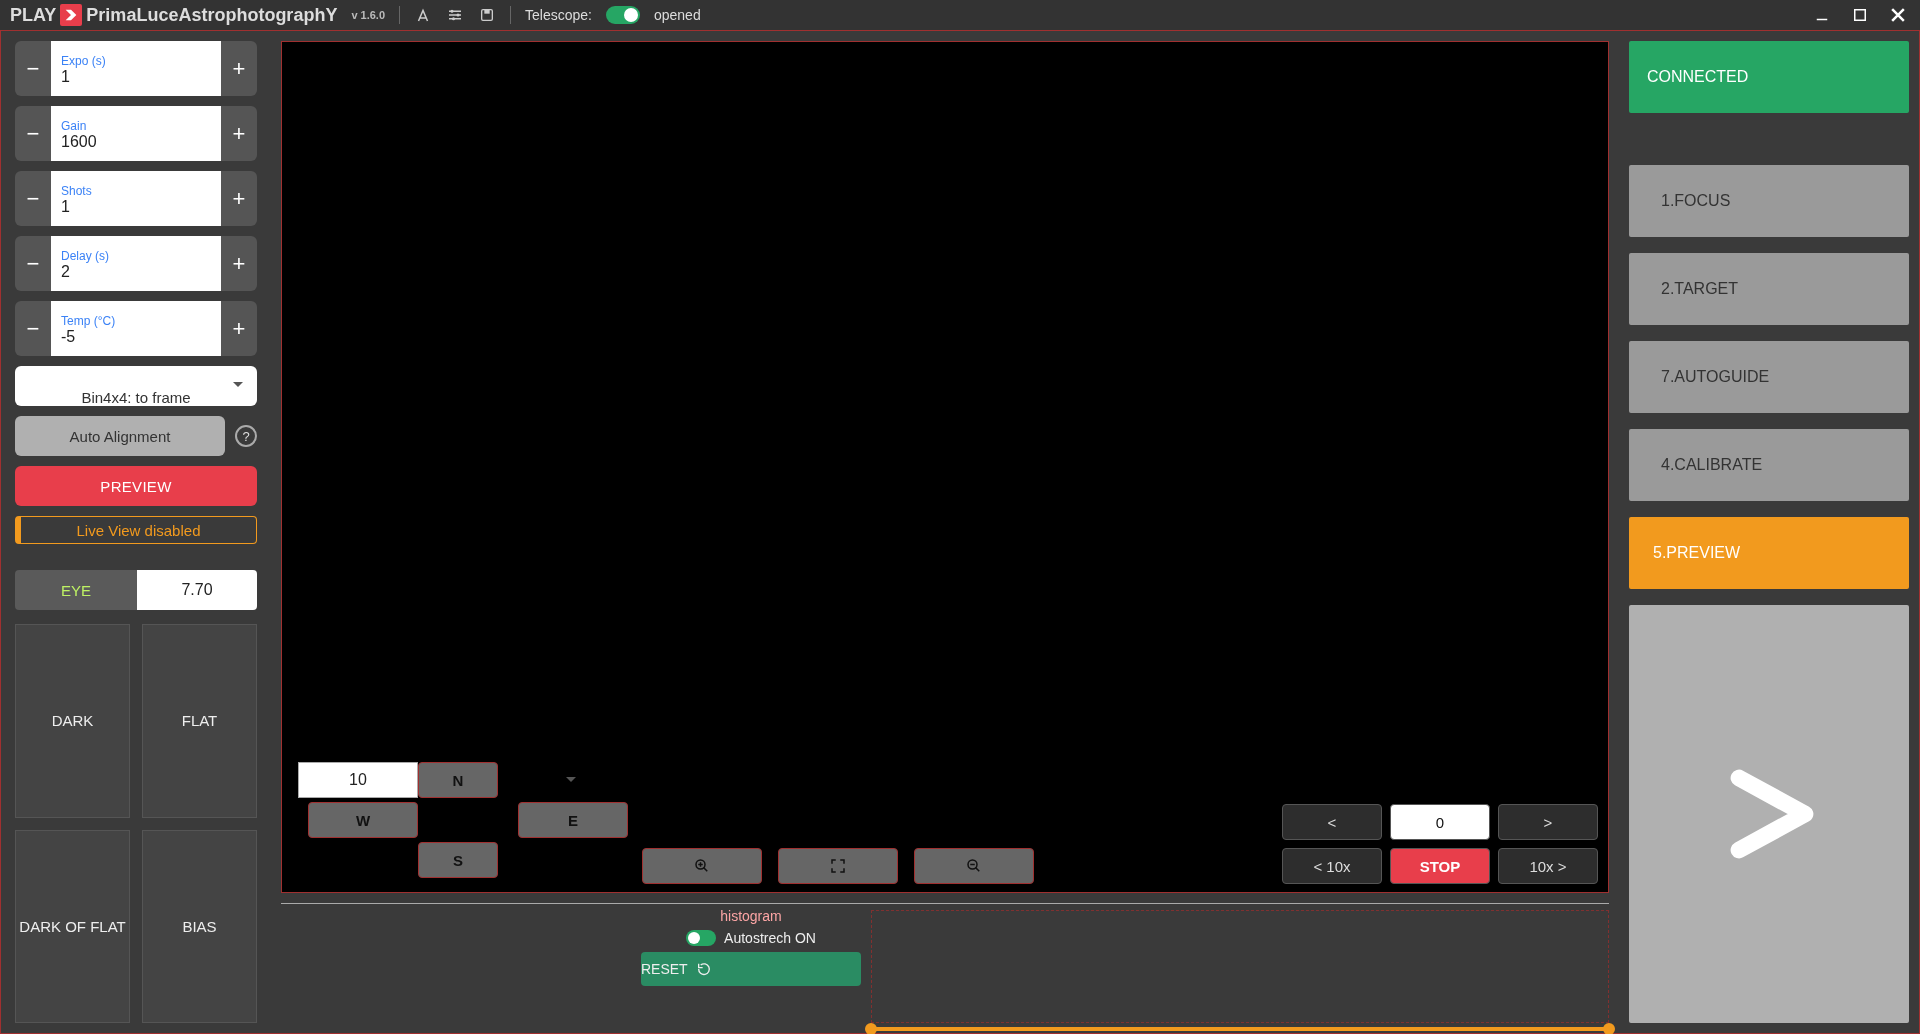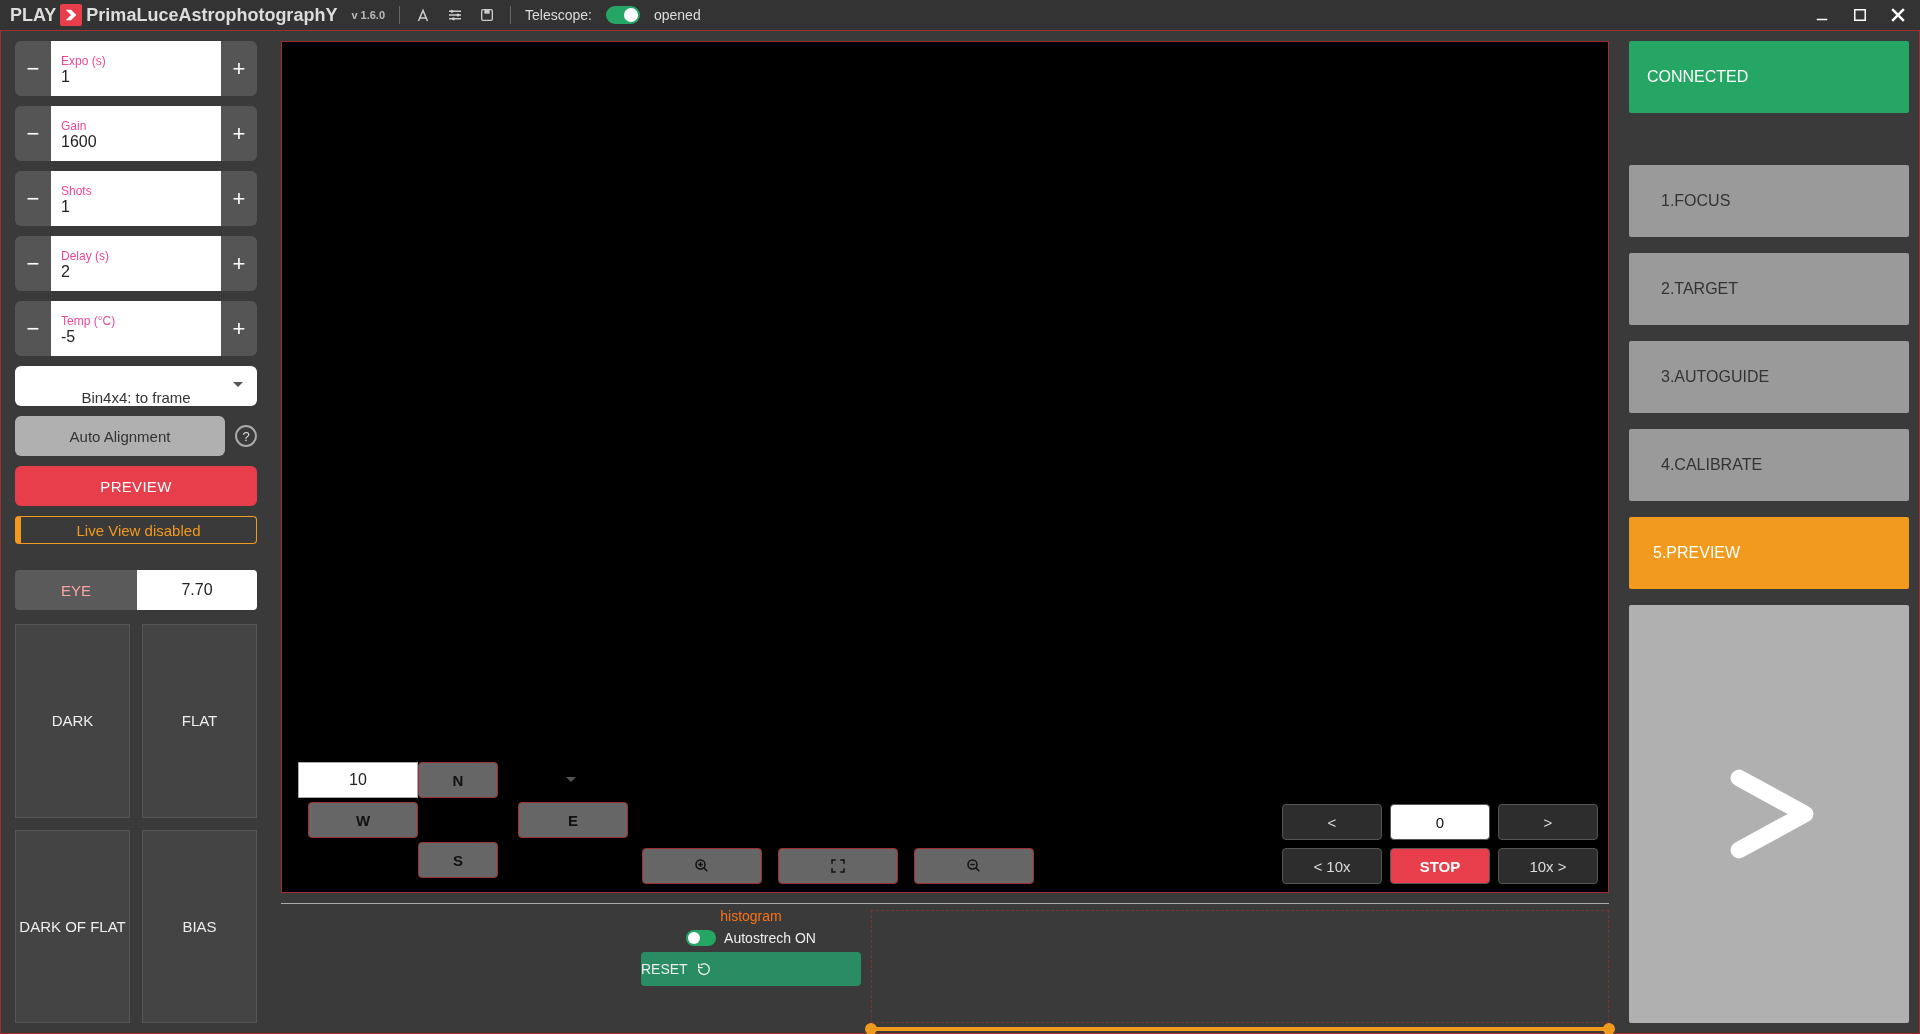--- a/index.html
+++ b/index.html
@@ -35,31 +35,31 @@
   .topbar .winbtn{width:24px;height:24px;display:flex;align-items:center;justify-content:center;color:#fff;}
 
   
   .workspace{position:absolute;top:30px;left:0;right:0;bottom:0;border:1px solid var(--border-red);}
 
   
   .left{position:absolute;left:0;top:0;width:270px;bottom:0;padding:10px 14px;display:flex;flex-direction:column;gap:10px;}
   .numrow{display:flex;height:55px;gap:0;border-radius:6px;overflow:hidden;}
   .numrow .pm{width:36px;background:#555;color:#fff;display:flex;align-items:center;justify-content:center;font-size:22px;cursor:pointer;user-select:none;}
   .numrow .field{flex:1;background:#fff;padding:6px 10px 4px 10px;display:flex;flex-direction:column;justify-content:center;}
-  .numrow .label{font-size:12px;color:#ec4899;}
+  .numrow .label{font-size:12px;color:#3b82f6;}
   .numrow .value{font-size:16px;color:#222;}
   .select{height:40px;background:#fff;border-radius:6px;display:flex;align-items:flex-end;justify-content:center;color:#333;font-size:15px;position:relative;}
   .select::after{content:"";position:absolute;right:14px;top:16px;border:5px solid transparent;border-top-color:#555;}
   .aa-row{display:flex;align-items:center;gap:10px;}
   .aa-btn{flex:1;height:40px;background:var(--light-grey);color:#333;border-radius:6px;display:flex;align-items:center;justify-content:center;font-size:15px;}
   .aa-help{width:22px;height:22px;border:2px solid #aaa;border-radius:50%;display:flex;align-items:center;justify-content:center;font-size:13px;color:#ddd;}
   .preview-btn{height:40px;background:var(--red);color:#fff;border-radius:6px;display:flex;align-items:center;justify-content:center;font-weight:500;font-size:15px;letter-spacing:0.3px;}
   .liveview{height:28px;border:1px solid var(--orange);border-left:6px solid var(--orange);color:var(--orange);border-radius:4px;display:flex;align-items:center;justify-content:center;font-size:15px;}
   .eye-row{display:flex;height:40px;gap:0;border-radius:4px;overflow:hidden;}
-  .eye-row .eye-label{flex:1;background:#5a5a5a;display:flex;align-items:center;justify-content:center;font-size:15px;color:#fca5a5;}
+  .eye-row .eye-label{flex:1;background:#5a5a5a;display:flex;align-items:center;justify-content:center;font-size:15px;color:#bef264;}
   .eye-row .eye-val{width:120px;background:#fff;display:flex;align-items:center;justify-content:center;font-size:16px;color:#222;}
   .frames-grid{margin-top:4px;flex:1;display:grid;grid-template-columns:1fr 1fr;grid-template-rows:1fr 1fr;gap:12px;}
   .frames-grid .fbtn{background:#444;border:1px solid #555;display:flex;align-items:center;justify-content:center;font-size:15px;color:#eee;}
 
   
   .center{position:absolute;left:270px;right:300px;top:0;bottom:0;}
   .preview-area{position:absolute;left:10px;right:10px;top:10px;bottom:140px;background:#000;border:1px solid var(--border-red);}
 
   
   .dpad{position:absolute;left:16px;bottom:8px;width:290px;height:122px;}
@@ -78,21 +78,21 @@
 
   
   .zstack{position:absolute;right:10px;bottom:8px;display:grid;grid-template-columns:repeat(3,100px);grid-template-rows:36px 36px;gap:8px;}
   .zcell{background:#2d2d2d;border:1px solid #555;border-radius:4px;display:flex;align-items:center;justify-content:center;color:#ddd;font-size:15px;}
   .zcell.white{background:#fff;color:#111;}
   .zcell.red{background:var(--red);color:#fff;font-weight:600;}
 
   
   .histbar{position:absolute;left:10px;right:10px;bottom:0;height:130px;border-top:1px solid #aaa;}
   .histbar .hcontrols{position:absolute;left:360px;top:4px;width:220px;display:flex;flex-direction:column;align-items:center;gap:6px;}
-  .histbar .htitle{font-size:14px;color:#f97316;}
+  .histbar .htitle{font-size:14px;color:#fca5a5;}
   .histbar .hrow{display:flex;align-items:center;gap:8px;}
   .histbar .htoggle{width:30px;height:16px;background:var(--green);border-radius:8px;position:relative;}
   .histbar .htoggle::after{content:"";position:absolute;left:2px;top:2px;width:12px;height:12px;border-radius:50%;background:#fff;}
   .histbar .auton{font-size:14px;color:#eee;}
   .histbar .reset{width:220px;height:34px;background:#2a8c63;border-radius:4px;display:flex;align-items:center;justify-content:flex-start;gap:8px;color:#eee;font-size:14px;}
   .histbar .hplot{position:absolute;left:590px;right:0;top:6px;bottom:10px;border:1px dashed #803030;}
   .histbar .slider{position:absolute;left:590px;right:0;bottom:2px;height:4px;background:var(--orange);border-radius:2px;}
   .histbar .slider::before,.histbar .slider::after{content:"";position:absolute;top:-4px;width:12px;height:12px;border-radius:50%;background:var(--orange);}
   .histbar .slider::before{left:-6px;}
   .histbar .slider::after{right:-6px;}
@@ -342,21 +342,21 @@
         <span>CONNECTED</span>
       </div>
     <div style="height:20px"></div>
     <div class="step idle">
         <span>1.FOCUS</span>
       </div>
     <div class="step idle">
         <span>2.TARGET</span>
       </div>
     <div class="step idle">
-        <span>3.AUTOGUIDE</span>
+        <span>7.AUTOGUIDE</span>
       </div>
     <div class="step idle">
         <span>4.CALIBRATE</span>
       </div>
     <div class="step active">
         <span>5.PREVIEW</span>
       </div>
     <div class="bigplay">
       <svg viewBox="0 0 100 100">
         <path fill="none" stroke="#fff" stroke-width="14" stroke-linejoin="round" stroke-linecap="round" d="M25 20 L80 50 L25 80"></path>

